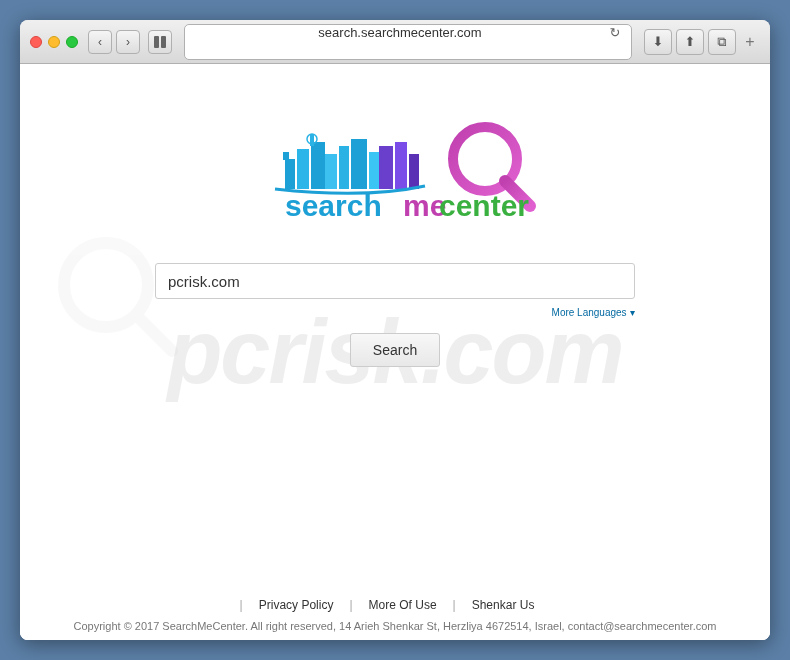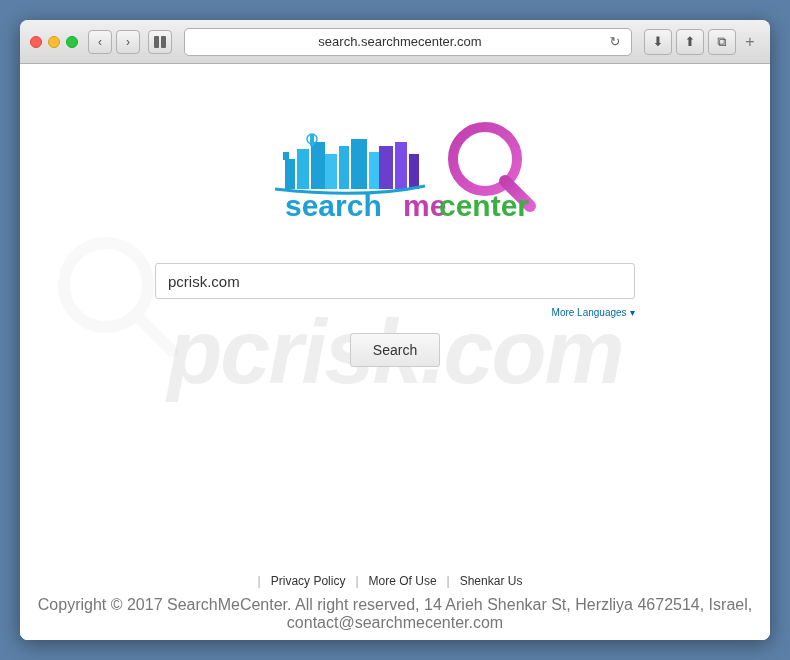--- a/index.html
+++ b/index.html
@@ -81,25 +81,25 @@
       display: flex;
       align-items: center;
       justify-content: center;
       cursor: pointer;
       margin-right: 8px;
     }
 
     .address-bar-container {
       flex: 1;
       display: flex;
-      align-items: center;
+      align-items: flex-start;
       background: white;
       border: 1px solid #b0b0b0;
       border-radius: 5px;
-      height: 28px;
+      height: 36px;
       padding: 0 8px;
       margin: 0 4px;
     }
 
     .address-bar {
       flex: 1;
       border: none;
       outline: none;
       font-size: 13px;
       color: #333;
@@ -269,30 +269,30 @@
       gap: 0;
       font-size: 12px;
       color: #555;
       margin-bottom: 4px;
     }
 
     .footer-link {
       color: #333;
       text-decoration: none;
       cursor: pointer;
-      padding: 0 10px;
+      padding: 0 16px;
     }
 
     .footer-separator {
       color: #aaa;
     }
 
     .footer-copyright {
       text-align: center;
-      font-size: 16px;
+      font-size: 11px;
       color: #777;
       margin-top: 8px;
     }
   </style>
 </head>
 <body>
 
 <div class="browser-window">
 
   <div class="title-bar">

